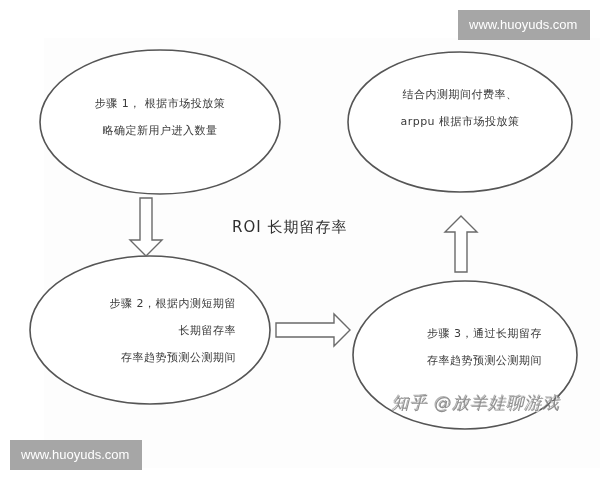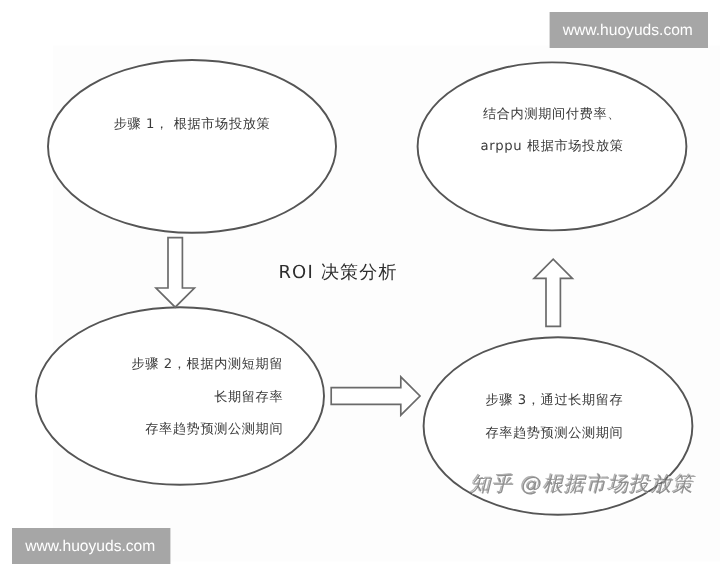--- a/index.html
+++ b/index.html
@@ -110,37 +110,38 @@
       <polygon points="276,323 334,323 334,314 350,330 334,346 334,337 276,337" fill="#ffffff" stroke="#6a6a6a" stroke-width="1.4" stroke-linejoin="miter"></polygon>
     </g>
 
     <g>
       <polygon points="455,272 467,272 467,232 477,232 461,216 445,232 455,232" fill="#ffffff" stroke="#6a6a6a" stroke-width="1.4" stroke-linejoin="miter"></polygon>
     </g>
   </svg>
 
   <div class="node-text" style="left:70px; top:90px; width:180px;">
     <div>步骤 1， 根据市场投放策</div>
+    <div>略确定新用户进入数量</div>
   </div>
 
   <div class="node-text" style="left:372px; top:81px; width:176px;">
     <div>结合内测期间付费率、</div>
     <div>arppu 根据市场投放策</div>
   </div>
 
-  <div class="center-title">ROI 决策分析</div>
+  <div class="center-title">ROI 长期留存率</div>
 
   <div class="node-text" style="left:64px; top:290px; width:172px;text-align:right;">
     <div>步骤 2，根据内测短期留</div>
     <div>长期留存率</div>
     <div>存率趋势预测公测期间</div>
   </div>
 
-  <div class="node-text" style="left:382px; top:320px; width:160px;">
+  <div class="node-text" style="left:382px; top:320px; width:160px;text-align:right;">
     <div>步骤 3，通过长期留存</div>
     <div>存率趋势预测公测期间</div>
   </div>
 
-  <div class="watermark-zhihu">知乎 @根据市场投放策</div>
+  <div class="watermark-zhihu">知乎 @放羊娃聊游戏</div>
 </div>
 
 <div class="site-badge top-right">www.huoyuds.com</div>
 <div class="site-badge bottom-left">www.huoyuds.com</div>
 
 </body></html>

